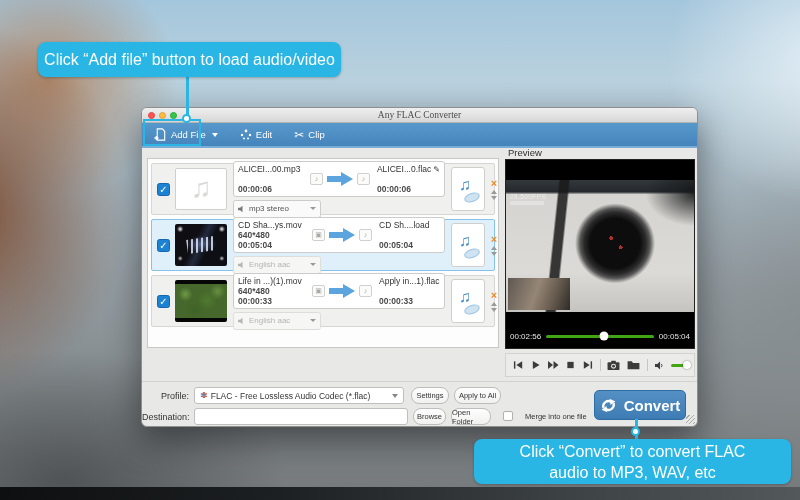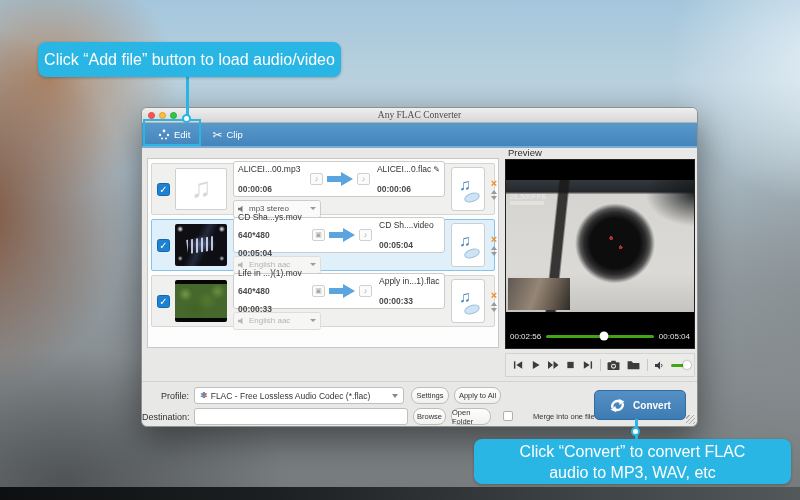--- a/index.html
+++ b/index.html
@@ -66,21 +66,21 @@
       radial-gradient(circle 10px at 20% 30%, #6f9a45, transparent 70%),
       radial-gradient(circle 13px at 62% 48%, #50792f, transparent 75%),
       radial-gradient(circle 11px at 82% 22%, #678f3e, transparent 70%),
       radial-gradient(circle 15px at 38% 76%, #3f6326, transparent 75%),
       #47682c;
     border-top:4px solid #060606; border-bottom:4px solid #060606; }
   .rmain { margin-left:6px; width:212px; flex:0 0 auto; }
   .icard { height:36px; background:#fff; border:1px solid #ccccca; border-radius:3px;
     display:flex; align-items:center; padding:2px 4px; }
   .ileft { width:74px; display:flex; flex-direction:column; justify-content:space-between; height:30px; }
-  .ileft.three { justify-content:center; gap:8px; height:auto; }
+  .ileft.three { justify-content:center; gap:0; height:auto; }
   .fname { font-size:8.5px; color:#333; white-space:nowrap; overflow:hidden; }
   .fmeta { font-size:8.5px; color:#4a4a4a; white-space:nowrap;font-weight:bold; }
   .badge { width:13px; height:12px; border:1px solid #d0d0ce; border-radius:2px; background:#fbfbfa;
     font-size:7px; color:#a9a9a7; text-align:center; line-height:10px; flex:0 0 auto; }
   .arrow { margin:0 4px; flex:0 0 auto; }
   .iright { flex:1; padding-left:7px; display:flex; flex-direction:column; justify-content:space-between; height:30px; }
   .pencil { color:#444; font-size:8px; margin-left:2px; }
   .adrop { margin-top:3px; width:88px; height:13px; background:#fafafa; border:1px solid #cccccb;
     border-radius:2.5px; display:flex; align-items:center; gap:3px; padding:8px 4px; font-size:8px; color:#555; }
   .adrop.dis { color:#b4b4b2; background:#f6f6f5; border-color:#ddddda; }
@@ -130,26 +130,26 @@
   .bbar-line { position:absolute; left:0; right:0; top:273px; border-top:1px solid #d2d2d0; }
   .blabel { position:absolute; width:47px; text-align:right; font-size:9px; color:#333; }
   .selbox { position:absolute; height:17px; background:#fff; border:1px solid #bfbfbd; border-radius:3px;
     display:flex; align-items:center; gap:4px; padding:0 5px; font-size:8.5px; color:#333; }
   .selbox .sel-caret { margin-left:auto; width:0; height:0; border-left:3.5px solid transparent; border-right:3.5px solid transparent; border-top:4px solid #888; }
   .profile-ico { font-size:8px; color:#3e86c5; text-shadow:1px 0 0 #d9543a; }
   .txtinput { position:absolute; height:17px; background:#fff; border:1px solid #bfbfbd; border-radius:3px;
     font-size:9px; padding:0 4px; font-family:"Liberation Sans",sans-serif; }
   .smallbtn { position:absolute; height:17px; background:linear-gradient(#fefefe,#f1f1f0); border:1px solid #bdbdbb;
     border-radius:8px; font-size:7.5px; color:#333; display:flex; align-items:center; justify-content:center; }
-  .mergebox { position:absolute; display:flex; align-items:center; gap:20px; font-size:7.5px; color:#333; }
+  .mergebox { position:absolute; display:flex; align-items:center; gap:12px; font-size:7.5px; color:#333; }
   .mcb { width:10px; height:10px; background:#fff; border:1px solid #b0b0ae; border-radius:2px; }
   .convert-btn { position:absolute; left:452px; top:282px; width:92px; height:30px;
     background:linear-gradient(#5590c5,#3d7cb3); border:1px solid #2f6ca3; border-radius:5px;
     display:flex; align-items:center; justify-content:center; gap:7px; color:#fff;
-    font-size:10px; font-weight:bold; }
+    font-size:15px; font-weight:bold; }
   .grip { position:absolute; right:2px; bottom:2px; width:9px; height:9px;
     background:repeating-linear-gradient(135deg, transparent 0 2px, #aaa 2px 3px); }
 
   
   .hlbox { position:absolute; left:143px; top:119px; width:58px; height:27px; border:2px solid #29b6e5; }
   .callout { position:absolute; background:#29b6e5; border-radius:8px; color:#fff;
     display:flex; flex-direction:column; align-items:center; justify-content:center;
     font-size:16px; line-height:21px; box-shadow:0 1px 3px rgba(0,0,0,.25); }
   .co-top { left:38px; top:42px; width:303px; height:35px; }
   .co-bottom { left:474px; top:439px; width:317px; height:45px; text-align:center; }
@@ -170,20 +170,28 @@
     <div class="titlebar">
       <div class="lights">
         <span class="light red"></span>
         <span class="light yel"></span>
         <span class="light grn"></span>
       </div>
       <div class="wtitle">Any FLAC Converter</div>
     </div>
 
     <div class="toolbar">
+      <div class="tbtn" style="margin-left:6px;">
+        <svg width="13" height="13" viewBox="0 0 14 14">
+          <path d="M3.5,1 h5.5 l2.5,2.5 V13 h-8 z" fill="none" stroke="#fff" stroke-width="1.2"></path>
+          <path d="M2.6,8.6 v4.4 M0.4,10.8 h4.4" stroke="#fff" stroke-width="1.5" fill="none"></path>
+        </svg>
+        <span>Add File</span>
+        <span class="caret-down"></span>
+      </div>
       <div class="tbtn" style="margin-left:10px;">
         <svg width="12" height="12" viewBox="0 0 12 12">
           <circle cx="6" cy="2" r="1.4" fill="#fff"></circle>
             <circle cx="2" cy="6" r="1.2" fill="#fff"></circle>
           <circle cx="10" cy="6" r="1.2" fill="#fff"></circle>
             <circle cx="4" cy="9.6" r="1" fill="#fff"></circle>
           <circle cx="8" cy="9.6" r="1" fill="#fff"></circle>
         </svg>
         <span>Edit</span>
       </div>
@@ -246,21 +254,21 @@
               <div class="fname">CD Sha...ys.mov</div>
               <div class="fmeta">640*480</div>
               <div class="fmeta">00:05:04</div>
             </div>
             <span class="badge">▣</span>
             <svg class="arrow" width="26" height="16" viewBox="0 0 26 16">
               <polygon points="0,5 14,5 14,1 26,8 14,15 14,11 0,11" fill="#5ba4de"></polygon>
             </svg>
             <span class="badge">♪</span>
             <div class="iright">
-              <div class="fname">CD Sh....video</div>
+              <div class="fname">CD Sh....load</div>
               <div class="fmeta">00:05:04</div>
             </div>
           </div>
           <div class="adrop dis">
             <span class="spk">
               <svg width="8" height="8" viewBox="0 0 10 10">
                   <polygon points="0,3.4 2.6,3.4 5.6,0.8 5.6,9.2 2.6,6.6 0,6.6" fill="#b5b5b3"></polygon>
                 </svg>
             </span>
             <span>English aac</span>

